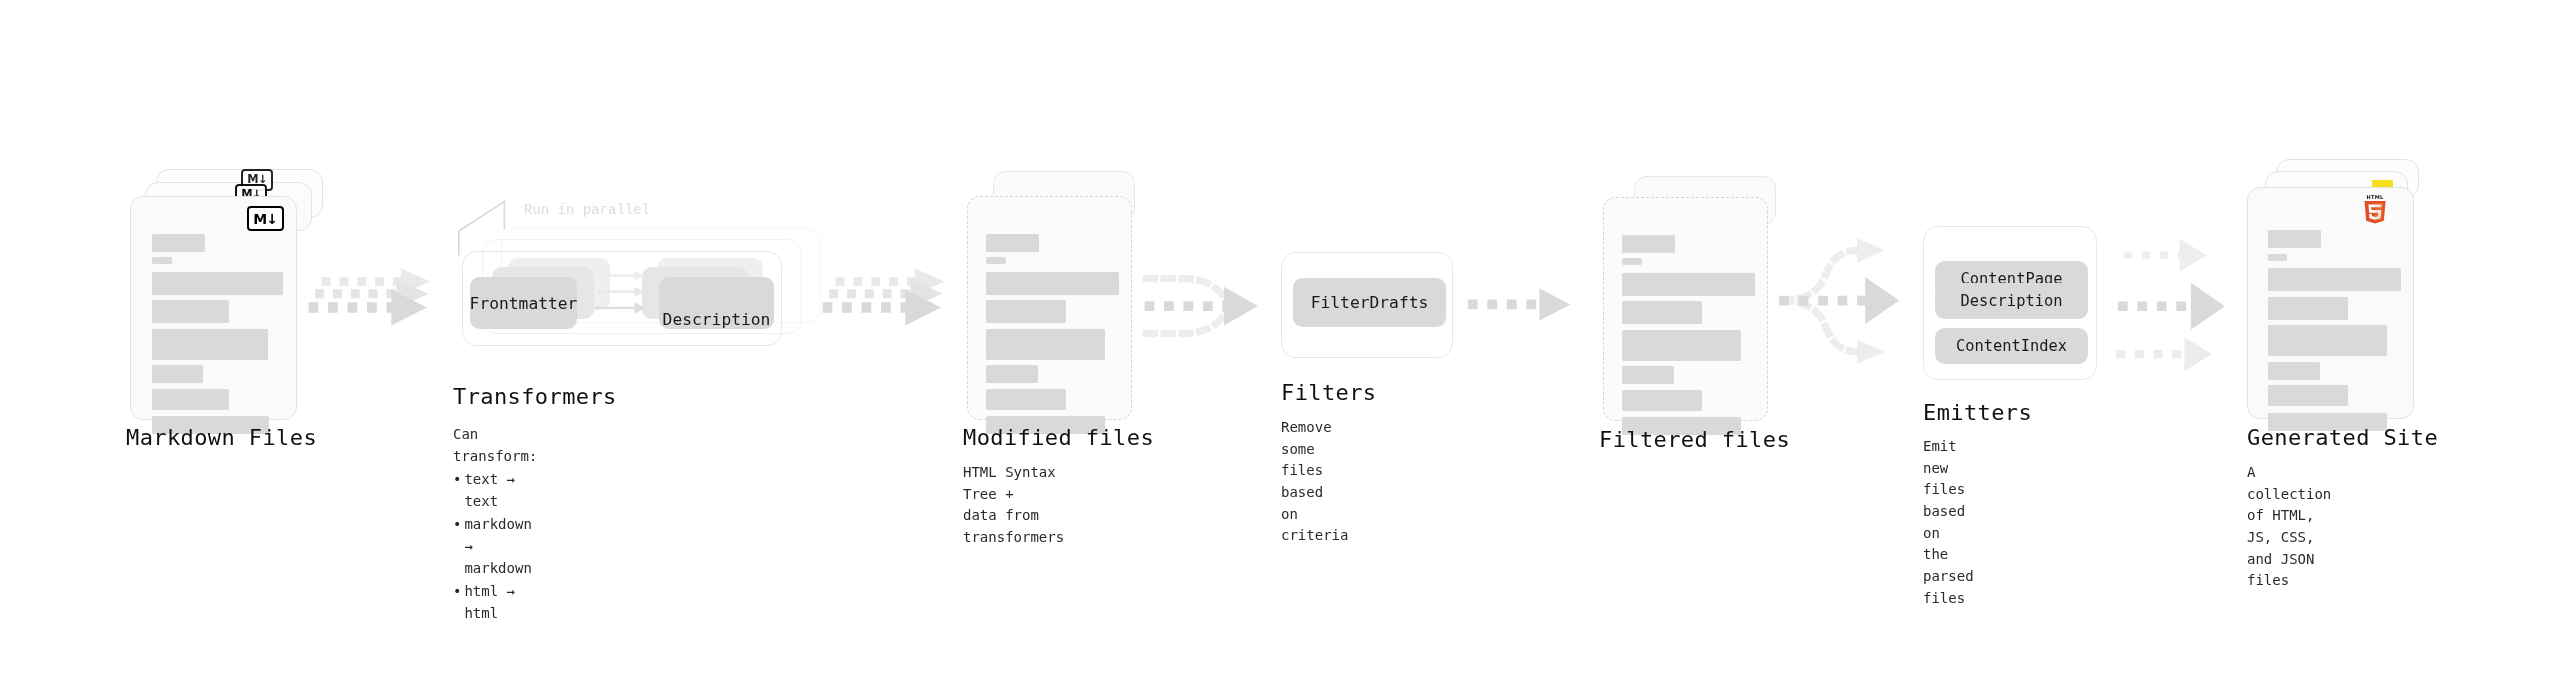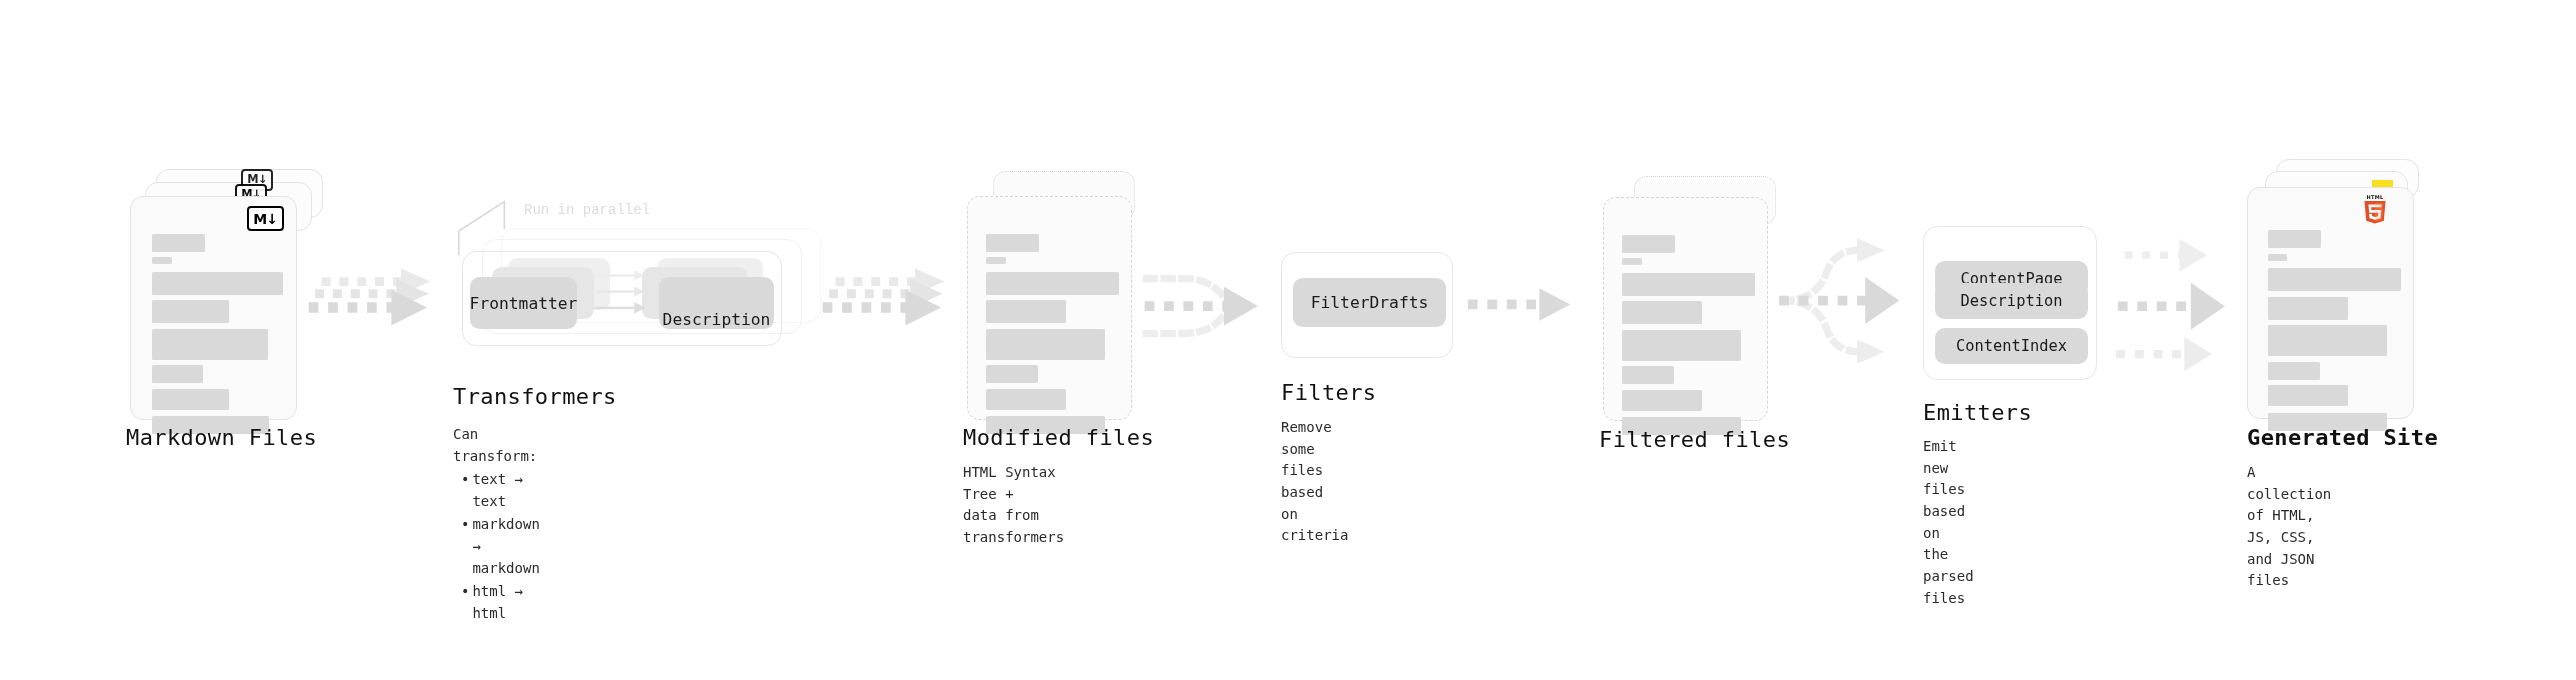--- a/index.html
+++ b/index.html
@@ -111,21 +111,21 @@
   }
   .caption-list {
     position: absolute;
     font-size: 14px;
     line-height: 1.6;
     color: #2a2a2a;
     margin: 0;
   }
   .caption-list .lead { display: block; }
   .caption-list ul { list-style: none; margin: 0; padding: 0 0 0 11.4px; }
-  .caption-list li { position: relative; margin-left: 8px; }
+  .caption-list li { position: relative; }
   .caption-list li::before {
     content: "\2022";
     position: absolute; left: -11.4px; top: 0;
   }
 
   .parallel-label {
     position: absolute;
     font-size: 14px;
     color: #dcdcdc;
     white-space: nowrap;
@@ -386,19 +386,19 @@
     <svg class="html5-badge" style="left:2361px; top:193px;" viewBox="0 0 34 42">
       <text x="17" y="7.5" font-family="DejaVu Sans, Liberation Sans, sans-serif" font-size="6.2" font-weight="bold" text-anchor="middle" fill="#111" letter-spacing="0.4">HTML</text>
       <path d="M4 10 L6.1 34.2 L17 37.6 L27.9 34.2 L30 10 Z" fill="#e44d26"></path>
       <path d="M17 12.2 L17 35.4 L25.8 32.7 L27.6 12.2 Z" fill="#f16529"></path>
       <path d="M17 21 h-4.4 l-0.3-3.4 h4.7 v-3.3 H8.9 l0.1 1 0.8 9 H17 Z" fill="#fff"></path>
       <path d="M17 29.5 l-3.7-1 -0.24-2.7 H9.7 l0.46 5.3 6.84 1.9 Z" fill="#fff"></path>
       <path d="M17 21 v3.3 h4.1 l-0.39 4.3 -3.71 1 v3.5 l6.85-1.9 0.05-.56 0.78-8.8 0.08-.9 H17 Z" fill="#ebebeb"></path>
       <path d="M17 14.3 v3.3 h7.8 l0.07-.73 0.15-1.57 0.08-1 Z" fill="#ebebeb"></path>
     </svg>
 
-    <div class="caption-title" style="left:2247px; top:425px;font-weight:bold;">Generated Site</div>
+    <div class="caption-title" style="left:2247px; top:425px;">Generated Site</div>
     <div class="caption-sub" style="left:2247px; top:462px;">A collection of HTML,
 JS, CSS, and JSON files</div>
   </div>
 
 </div>
 
 
 </body></html>

